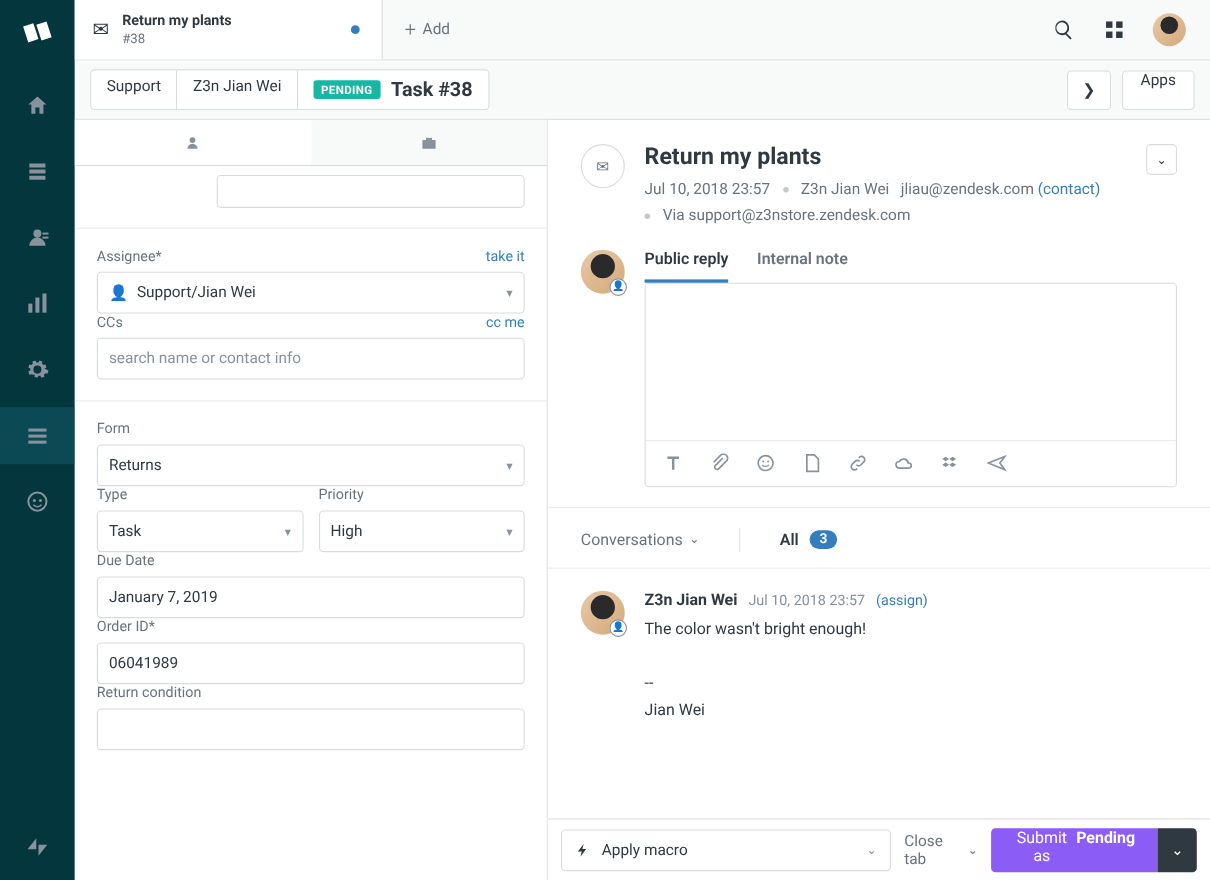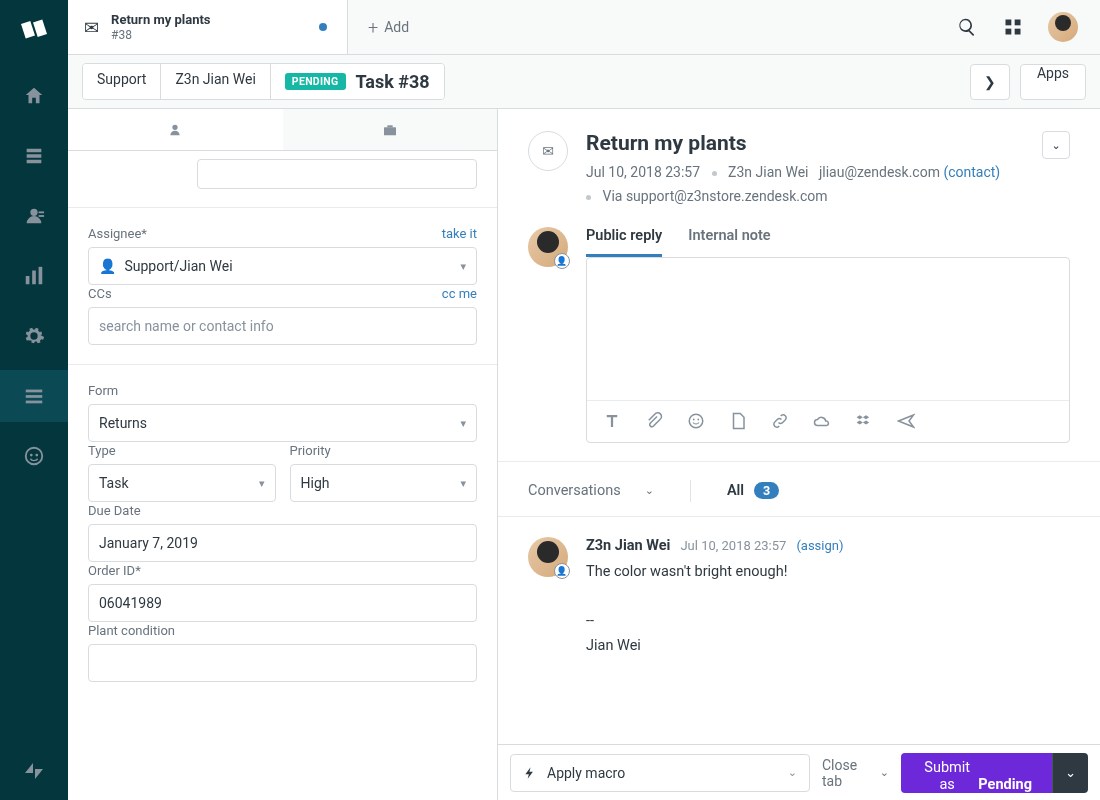--- a/index.html
+++ b/index.html
@@ -89,39 +89,39 @@
 .reply-tabs{display:flex;gap:26px;margin-bottom:0}
 .reply-tab{font-size:14.5px;color:#68737d;padding-bottom:10px;cursor:pointer;font-weight:600}
 .reply-tab.active{color:#2f3941;border-bottom:3px solid #337fbd}
 .editor{border:1px solid #d8dcde;border-radius:4px;min-height:186px;display:flex;flex-direction:column}
 .editor-text{flex:1}
 .editor-bar{height:42px;border-top:1px solid #e9ebed;display:flex;align-items:center;gap:24px;padding:0 16px;color:#87929d}
 .editor-bar span{cursor:pointer;display:flex;align-items:center}
 .editor-bar svg{width:18px;height:18px;fill:#87929d}
 
 .conv-filter{padding:18px 30px 14px 30px;display:flex;align-items:center;gap:36px;border-bottom:1px solid #e9ebed}
-.conv-filter .f1{color:#68737d;font-size:14.5px;display:flex;align-items:center;gap:24px;cursor:pointer}
+.conv-filter .f1{color:#68737d;font-size:14.5px;display:flex;align-items:center;gap:6px;cursor:pointer}
 .conv-filter .sep{width:1px;height:22px;background:#e1e4e6}
 .conv-filter .f2{display:flex;align-items:center;gap:10px;font-size:14.5px;font-weight:600}
 .count-badge{background:#337fbd;color:#fff;border-radius:10px;padding:1px 9px;font-size:12.5px;font-weight:700}
 
 .msg{padding:20px 30px;display:flex;gap:18px}
 .msg-body{flex:1}
 .msg-head{display:flex;align-items:baseline;gap:10px;margin-bottom:6px}
 .msg-name{font-weight:700;font-size:14.5px}
 .msg-time{color:#87929d;font-size:13px}
 .msg-assign{color:#337fbd;font-size:13px;cursor:pointer}
 .msg-text{font-size:14.5px;line-height:1.7;color:#2f3941}
 
 .footer{position:absolute;bottom:0;left:0;right:0;height:56px;border-top:1px solid #d8dcde;background:#fff;display:flex;align-items:center;padding:0 12px;gap:12px}
 .macro{flex:0 0 300px;height:38px;border:1px solid #d8dcde;border-radius:4px;display:flex;align-items:center;padding:0 12px;gap:10px;cursor:pointer;color:#2f3941;font-size:14px}
 .macro svg{width:14px;height:14px;fill:#2f3941}
 .close-tab{margin-left:auto;color:#68737d;font-size:14px;display:flex;align-items:center;gap:5px;cursor:pointer}
 .submit-group{display:flex}
-.submit{height:40px;background:#6d28d9;color:#fff;border:none;padding:0 20px;font-size:14.5px;border-radius:4px 0 0 4px;cursor:pointer;display:flex;align-items:flex-end;gap:5px}
+.submit{height:40px;background:#8b5cf6;color:#fff;border:none;padding:0 20px;font-size:14.5px;border-radius:4px 0 0 4px;cursor:pointer;display:flex;align-items:flex-start;gap:5px}
 .submit b{font-weight:700}
 .submit-caret{height:40px;width:40px;background:#2f3941;border:none;border-left:1px solid #49545c;border-radius:0 4px 4px 0;color:#fff;cursor:pointer;display:flex;align-items:center;justify-content:center}
 </style>
 </head>
 <body>
 
 <div class="app">
 
   <div class="rail">
     <div class="rail-logo">
@@ -316,21 +316,21 @@
             <div class="field">
               <div class="label-row">
                   <span class="label">Order ID*</span>
                 </div>
               <div class="input">
                   <input value="06041989" style="">
                 </div>
             </div>
             <div class="field">
               <div class="label-row">
-                  <span class="label">Plant condition</span>
+                  <span class="label">Return condition</span>
                 </div>
               <div class="input"></div>
             </div>
           </div>
         </div>
       </div>
 
       <div class="convo">
         <div class="convo-scroll">
           <div class="ticket-head">

